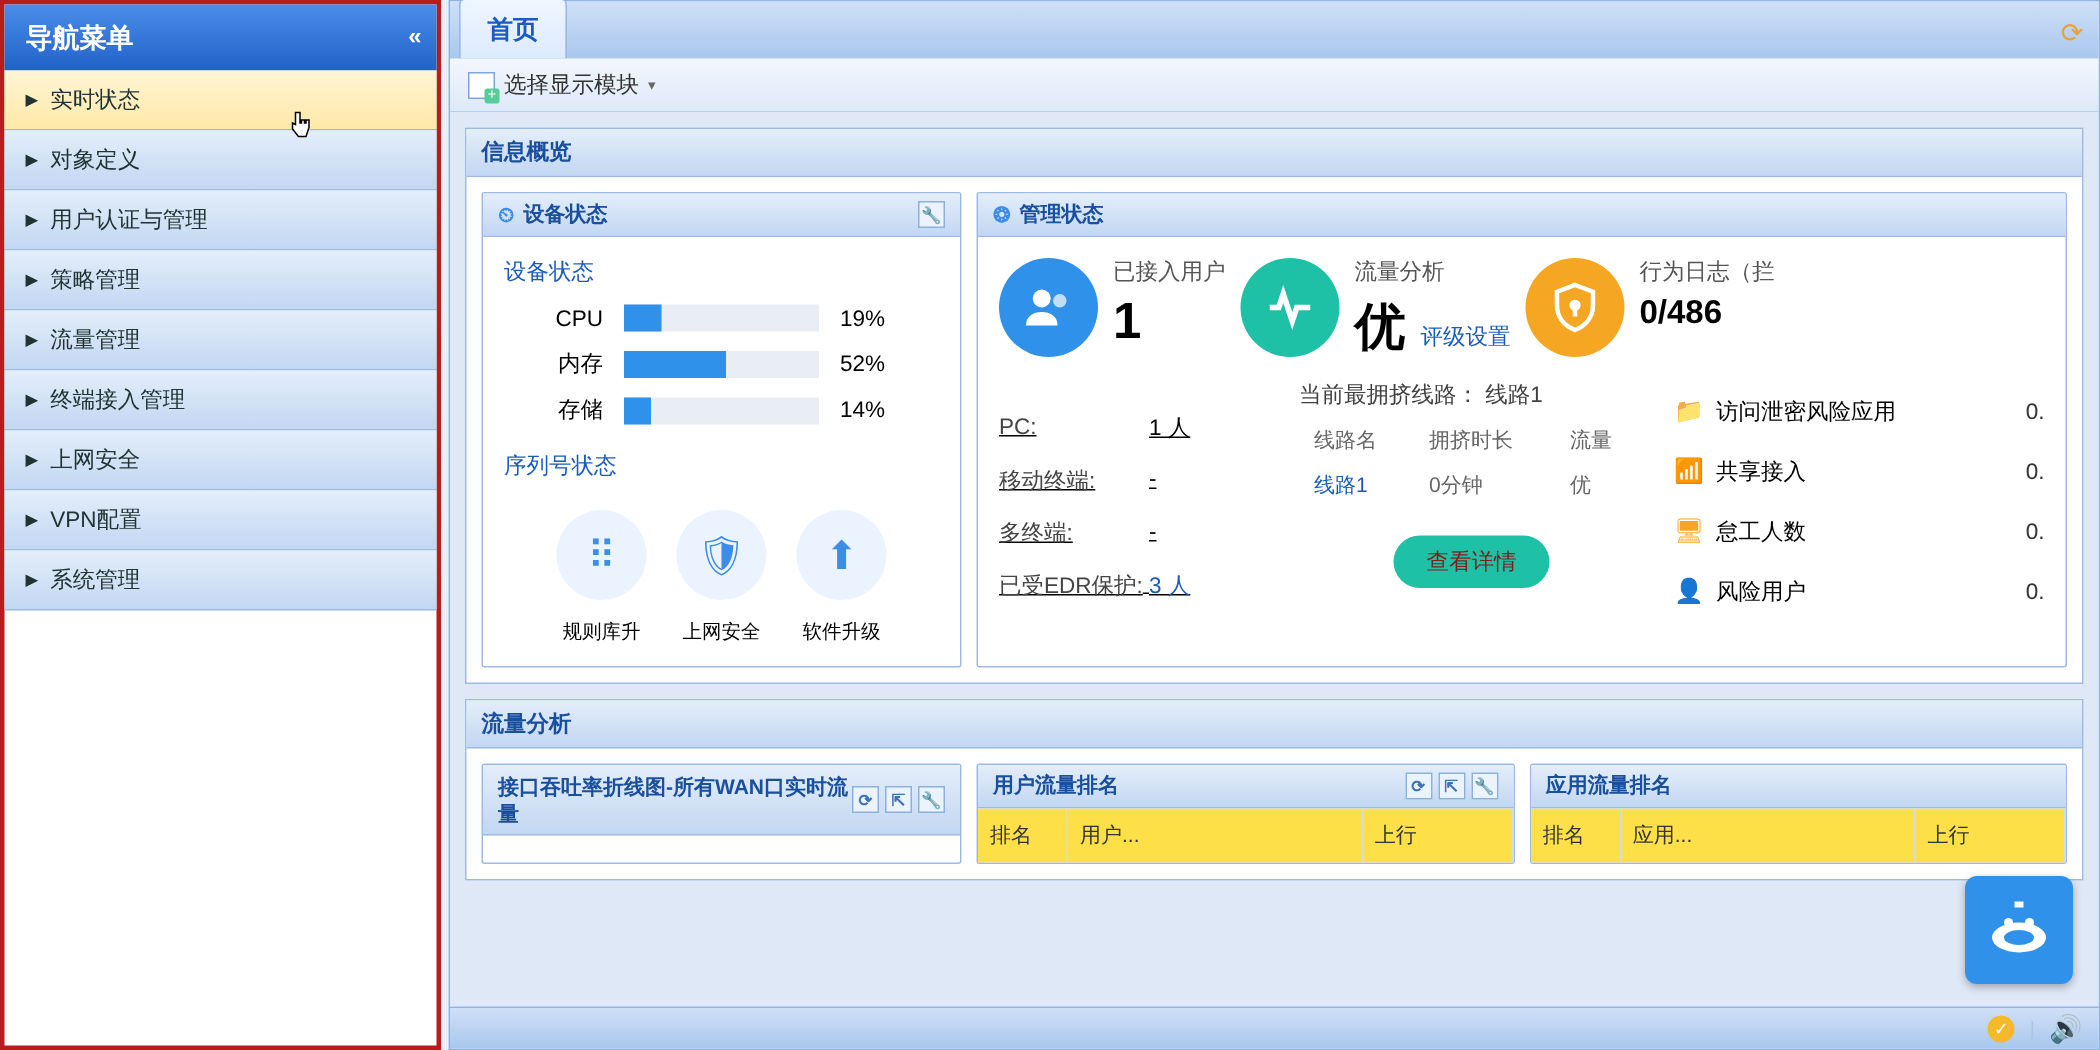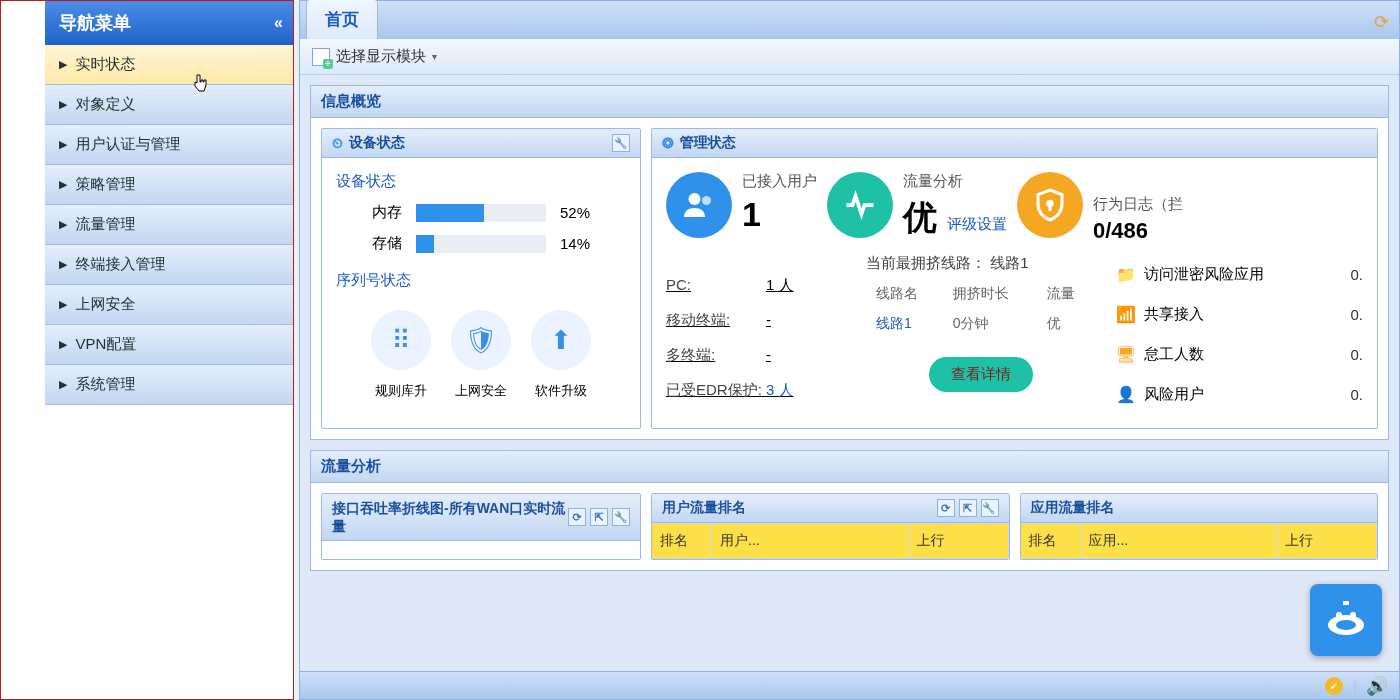--- a/index.html
+++ b/index.html
@@ -1,20 +1,20 @@
 <!DOCTYPE html>
 <html><head>
 <meta charset="utf-8">
 <style>
 * { box-sizing: border-box; margin: 0; padding: 0; }
 body { font-family: "Microsoft YaHei", Arial, sans-serif; font-size: 13px; background: #e8f0f8; overflow: hidden; }
 .app { display: flex; width: 1400px; height: 700px; }
 
 
-.sidebar { width: 294px; background: #fff; border: 1px solid #b91c1c; padding-left: 44px; }
+.sidebar { width: 294px; background: #fff; border: 3px solid #b91c1c; }
 .sidebar-header { background: linear-gradient(to bottom, #4a8de8, #2162c9); color: #fff; padding: 10px 14px; font-size: 18px; font-weight: bold; display: flex; justify-content: space-between; align-items: center; }
 .sidebar-header .chev-left { font-size: 16px; letter-spacing: -4px; }
 .nav-item { background: linear-gradient(to bottom, #e4eefa, #c2d7f2); border-bottom: 1px solid #9cbae4; padding: 10px 14px; font-size: 15px; color: #233; cursor: pointer; display: flex; align-items: center; }
 .nav-item.active { background: linear-gradient(to bottom, #fff5d6, #ffe9a8); }
 .nav-item .tri { margin-right: 8px; font-size: 11px; }
 .cursor-hand { position: absolute; left: 192px; top: 73px; pointer-events: none; }
 
 
 .main { flex: 1; display: flex; flex-direction: column; border: 1px solid #8db2e3; margin-left: 5px; background: #fff; }
 .tab-bar { background: linear-gradient(to bottom, #cfe0f7, #a9c7ed); padding: 3px 6px 0; display: flex; align-items: flex-end; height: 38px; position: relative; }
@@ -169,20 +169,27 @@
                 <span style="color:#3d8de8">⏲</span>
                 <span>设备状态</span>
               </span>
               <div class="tools">
                   <span class="tool-icn">🔧</span>
                 </div>
             </div>
             <div class="card-body">
               <div class="dev-title">设备状态</div>
               <div class="metric-row">
+                <div class="metric-label">CPU</div>
+                <div class="metric-bar">
+                    <div class="metric-fill" style="width:19%"></div>
+                  </div>
+                <div class="metric-val">19%</div>
+              </div>
+              <div class="metric-row">
                 <div class="metric-label">内存</div>
                 <div class="metric-bar">
                     <div class="metric-fill" style="width:52%"></div>
                   </div>
                 <div class="metric-val">52%</div>
               </div>
               <div class="metric-row">
                 <div class="metric-label">存储</div>
                 <div class="metric-bar">
                     <div class="metric-fill" style="width:14%"></div>
@@ -239,21 +246,21 @@
                     </div>
                   <div>
                     <div class="stat-label">流量分析</div>
                     <div style="display:flex;align-items:baseline;gap:10px">
                       <div class="stat-val">优</div>
                       <span class="stat-link">评级设置</span>
                     </div>
                   </div>
                 </div>
 
-                <div style="display:flex;gap:10px;align-items:flex-end;">
+                <div style="display:flex;gap:10px;align-items:flex-start;">
                   <div class="big-circle c-orange">
                       <svg width="36" height="36" viewBox="0 0 24 24" fill="none" stroke="#fff" stroke-width="2">
                         <path d="M12 2l8 3v6c0 5-3 9-8 11-5-2-8-6-8-11V5z"></path>
                         <circle cx="12" cy="11" r="1.5" fill="#fff"></circle>
                         <path d="M12 13v3" stroke-width="2"></path>
                       </svg>
                     </div>
                   <div>
                     <div class="stat-label">行为日志（拦</div>
                     <div style="font-size:22px;font-weight:bold">0/486</div>

